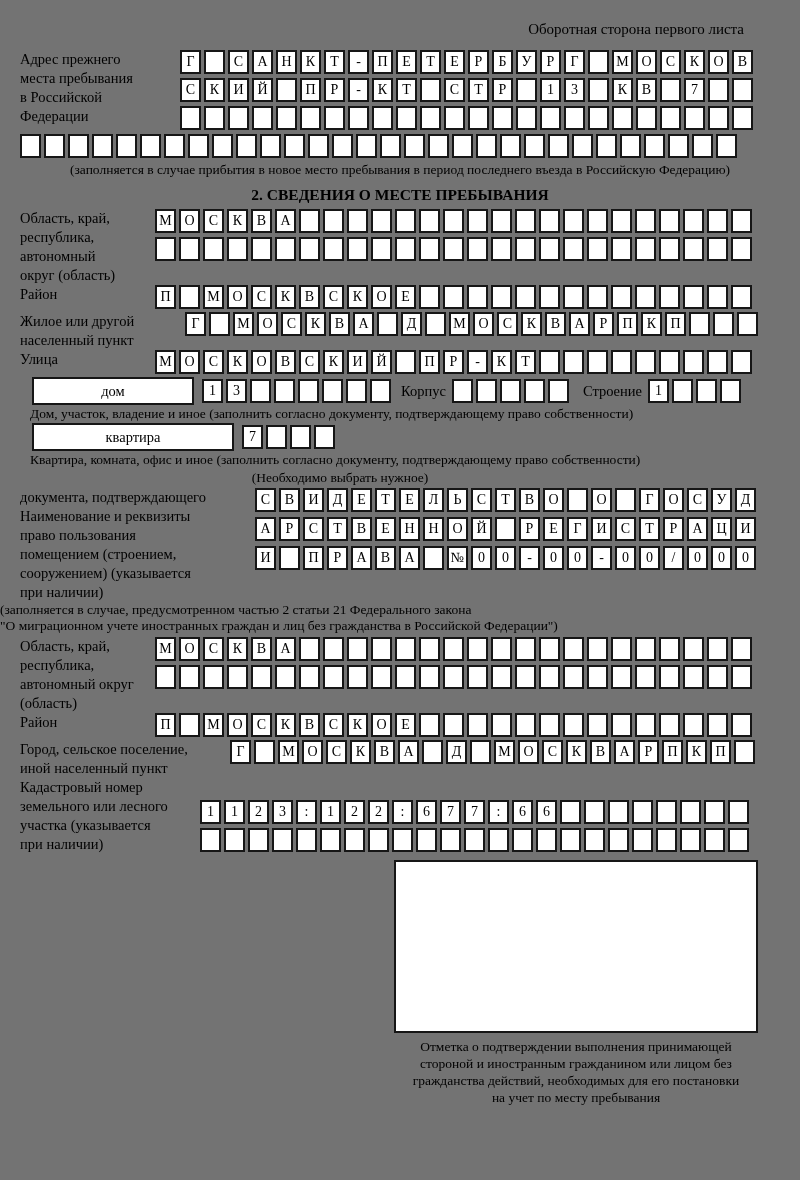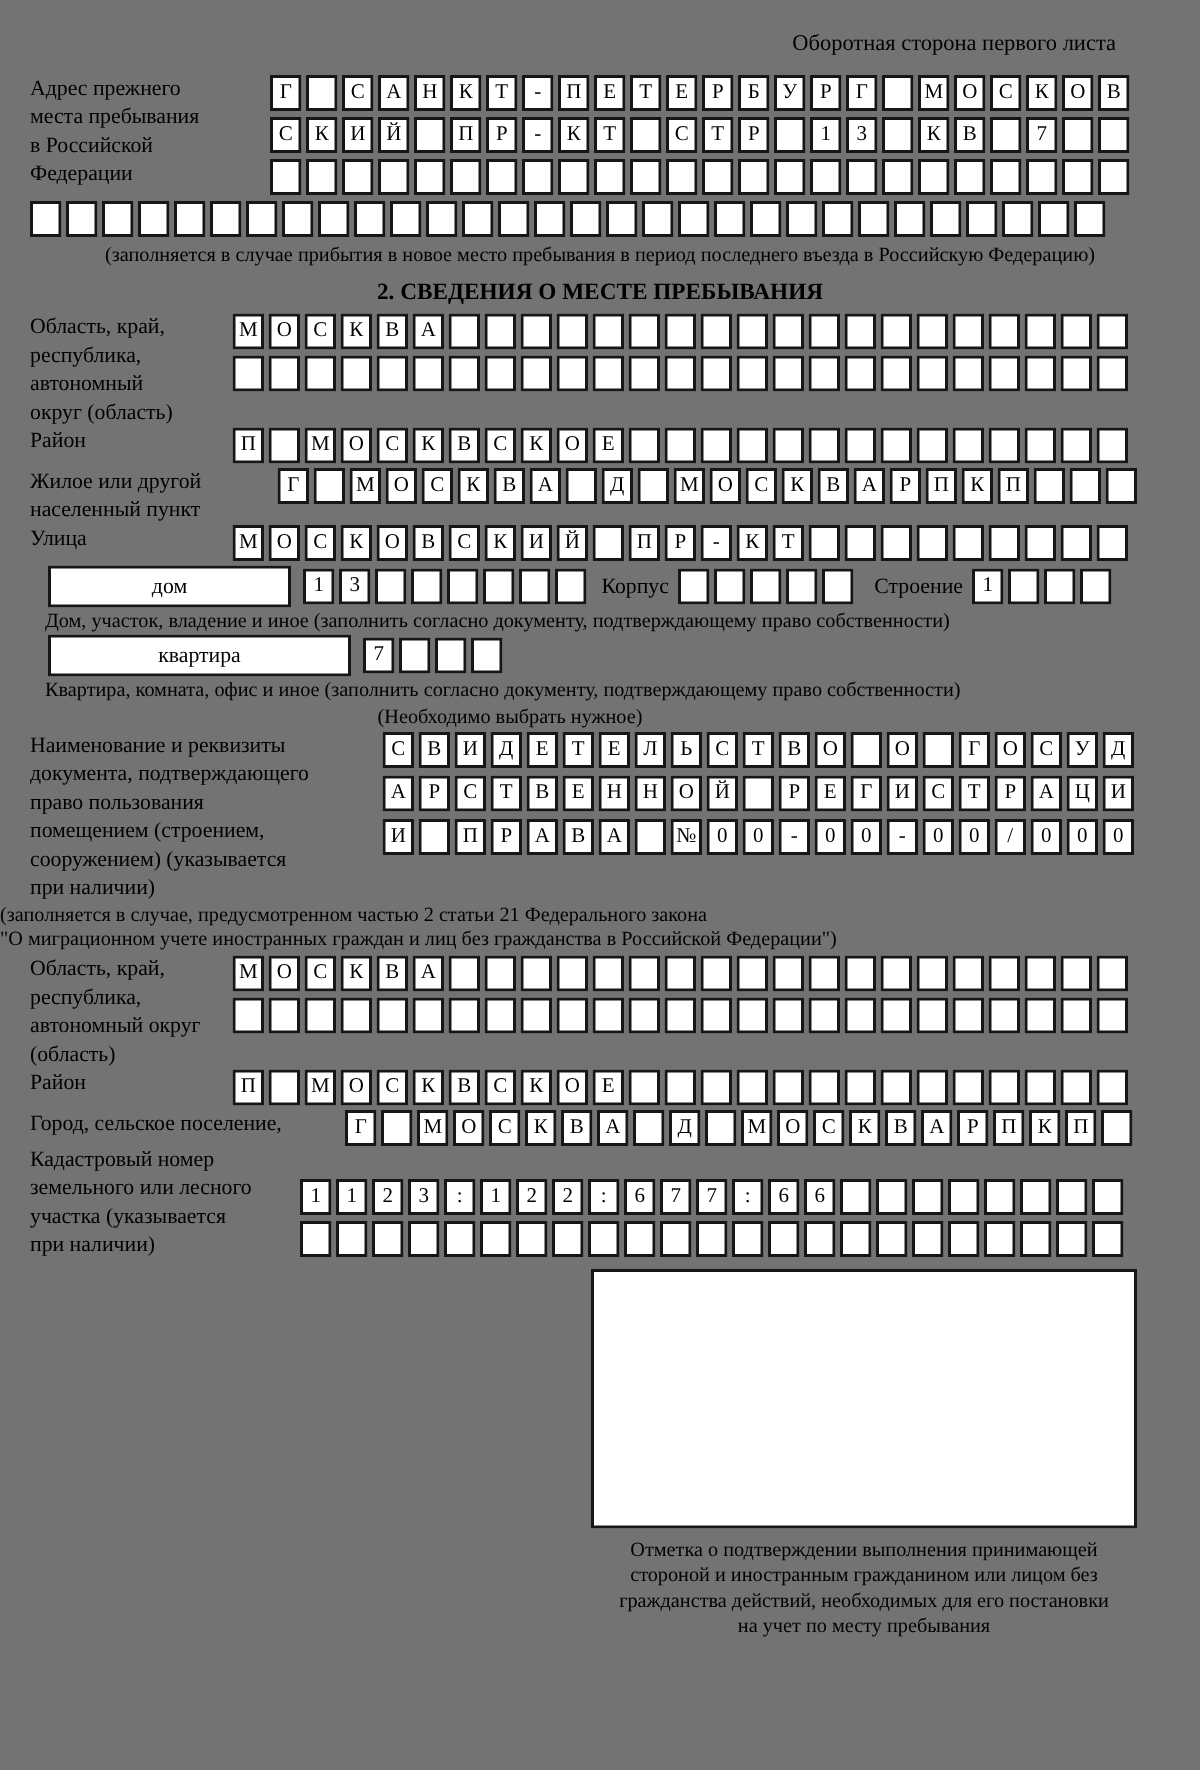--- a/index.html
+++ b/index.html
@@ -365,22 +365,22 @@
         <div class="cell"></div>
         <div class="cell"></div>
       </div>
   </div>
   <div class="leftnote">Квартира, комната, офис и иное (заполнить согласно документу, подтверждающему право собственности)</div>
 
   <div class="hint">(Необходимо выбрать нужное)</div>
 
   <div class="frow mb0">
     <div class="flabel w235">
+        <div class="line">документа, подтверждающего</div>
         <div class="line">Наименование и реквизиты</div>
-        <div class="line">документа, подтверждающего</div>
         <div class="line">право пользования</div>
         <div class="line">помещением (строением,</div>
         <div class="line">сооружением) (указывается</div>
         <div class="line">при наличии)</div>
       </div>
     <div class="rowstack" style="gap:5px">
       <div class="cells">
           <div class="cell">С</div>
           <div class="cell">В</div>
           <div class="cell">И</div>
@@ -547,20 +547,21 @@
         <div class="cell"></div>
         <div class="cell"></div>
         <div class="cell"></div>
         <div class="cell"></div>
       </div>
   </div>
 
   <div class="frow mb0">
     <div class="flabel w210">
         <div class="line">Город, сельское поселение,</div>
+        <div class="line">иной населенный пункт</div>
       </div>
     <div class="cells">
         <div class="cell">Г</div>
         <div class="cell"></div>
         <div class="cell">М</div>
         <div class="cell">О</div>
         <div class="cell">С</div>
         <div class="cell">К</div>
         <div class="cell">В</div>
         <div class="cell">А</div>

